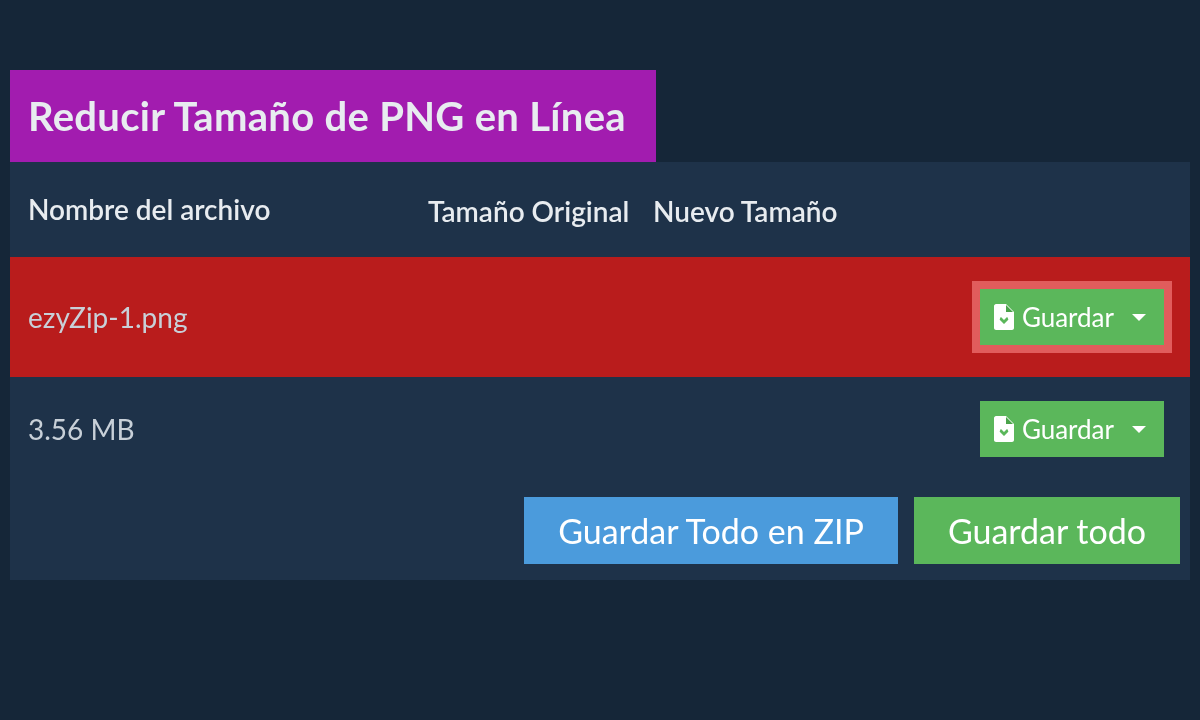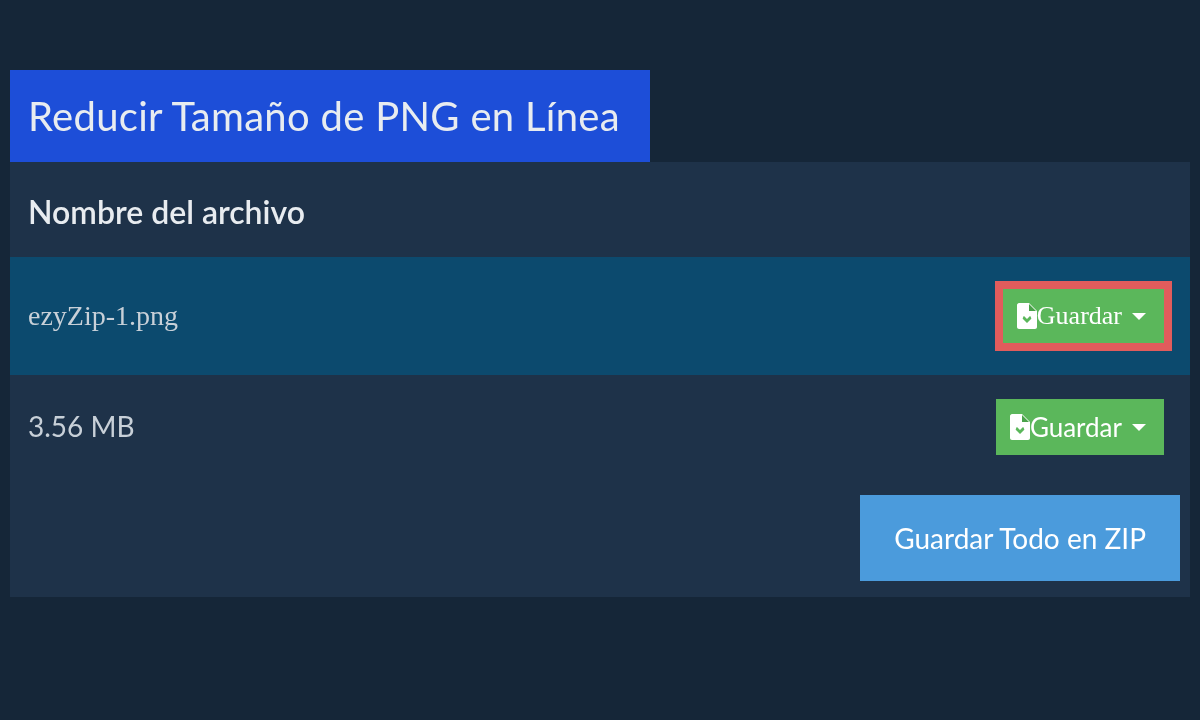--- a/index.html
+++ b/index.html
@@ -16,35 +16,35 @@
       overflow: hidden;
     }
     .container {
       padding: 10px 10px;
     }
     .tab-bar {
       display: flex;
       margin-top: 60px;
     }
     .tab {
-      background: #1d4ed8;
+      background: #a21caf;
       padding: 22px 30px 22px 18px;
       font-size: 40px;
-      font-weight: 400;
+      font-weight: 700;
       color: #e8ecf0;
       letter-spacing: 0.3px;
     }
     .panel {
       background: #1e3249;
       padding: 0;
     }
     .table-header {
       display: flex;
       padding: 30px 18px 26px 18px;
-      font-size: 32px;
+      font-size: 28px;
       font-weight: 600;
       color: #e8ecf0;
       align-items: flex-start;
     }
     .col-filename {
       width: 400px;
       flex-shrink: 0;
     }
     .col-original {
       width: 225px;
@@ -64,39 +64,39 @@
     }
     .table-row {
       display: flex;
       align-items: center;
       padding: 24px 18px;
       font-size: 28px;
       font-weight: 400;
       color: #c8d0d8;
     }
     .table-row.odd {
-      background: #0c4a6e;
-      font-family: Liberation Serif, serif;
+      background: #b91c1c;
     }
     .save-btn-wrap {
       position: relative;
     }
     .save-btn-wrap.highlighted {
       padding: 8px;
       background: #e15c5c;
     }
     .save-btn {
       background: #5bb75b;
       color: #fff;
       border: none;
       padding: 12px 18px 12px 14px;
       font-size: 26px;
       font-weight: 400;
       display: flex;
       align-items: center;
+      gap: 8px;
       cursor: pointer;
       font-family: inherit;
     }
     .save-btn .file-icon {
       width: 20px;
       height: 26px;
       display: inline-block;
     }
     .save-btn .caret {
       margin-left: 10px;
@@ -108,22 +108,22 @@
     }
     .footer-buttons {
       display: flex;
       justify-content: flex-end;
       gap: 16px;
       padding: 16px 10px 16px 18px;
       background: #1e3249;
     }
     .big-btn {
       border: none;
-      padding: 26px 34px;
-      font-size: 28px;
+      padding: 13px 34px;
+      font-size: 34px;
       font-weight: 400;
       color: #fff;
       cursor: pointer;
       font-family: inherit;
     }
     .big-btn.blue {
       background: #4b9bdc;
     }
     .big-btn.green {
       background: #5bb75b;
@@ -134,20 +134,22 @@
 
 <div class="container">
   <div class="tab-bar">
     <div class="tab">
       <span>Reducir Tamaño de PNG en Línea</span>
     </div>
   </div>
   <div class="panel">
     <div class="table-header">
       <div class="col-filename">Nombre del archivo</div>
+      <div class="col-original">Tamaño Original</div>
+      <div class="col-new">Nuevo Tamaño</div>
       <div class="col-action"></div>
     </div>
 
     <div class="table-row odd">
       <div class="col-filename">ezyZip-1.png</div>
       <div class="col-action">
         <div class="save-btn-wrap highlighted">
           <button class="save-btn">
             <span class="file-icon">
               <svg viewBox="0 0 20 26" fill="#fff">
@@ -178,14 +180,15 @@
             <span>Guardar</span>
             <span class="caret"></span>
           </button>
         </div>
       </div>
     </div>
   </div>
 
   <div class="footer-buttons">
     <button class="big-btn blue">Guardar Todo en ZIP</button>
+    <button class="big-btn green">Guardar todo</button>
   </div>
 </div>
 
 </body></html>

